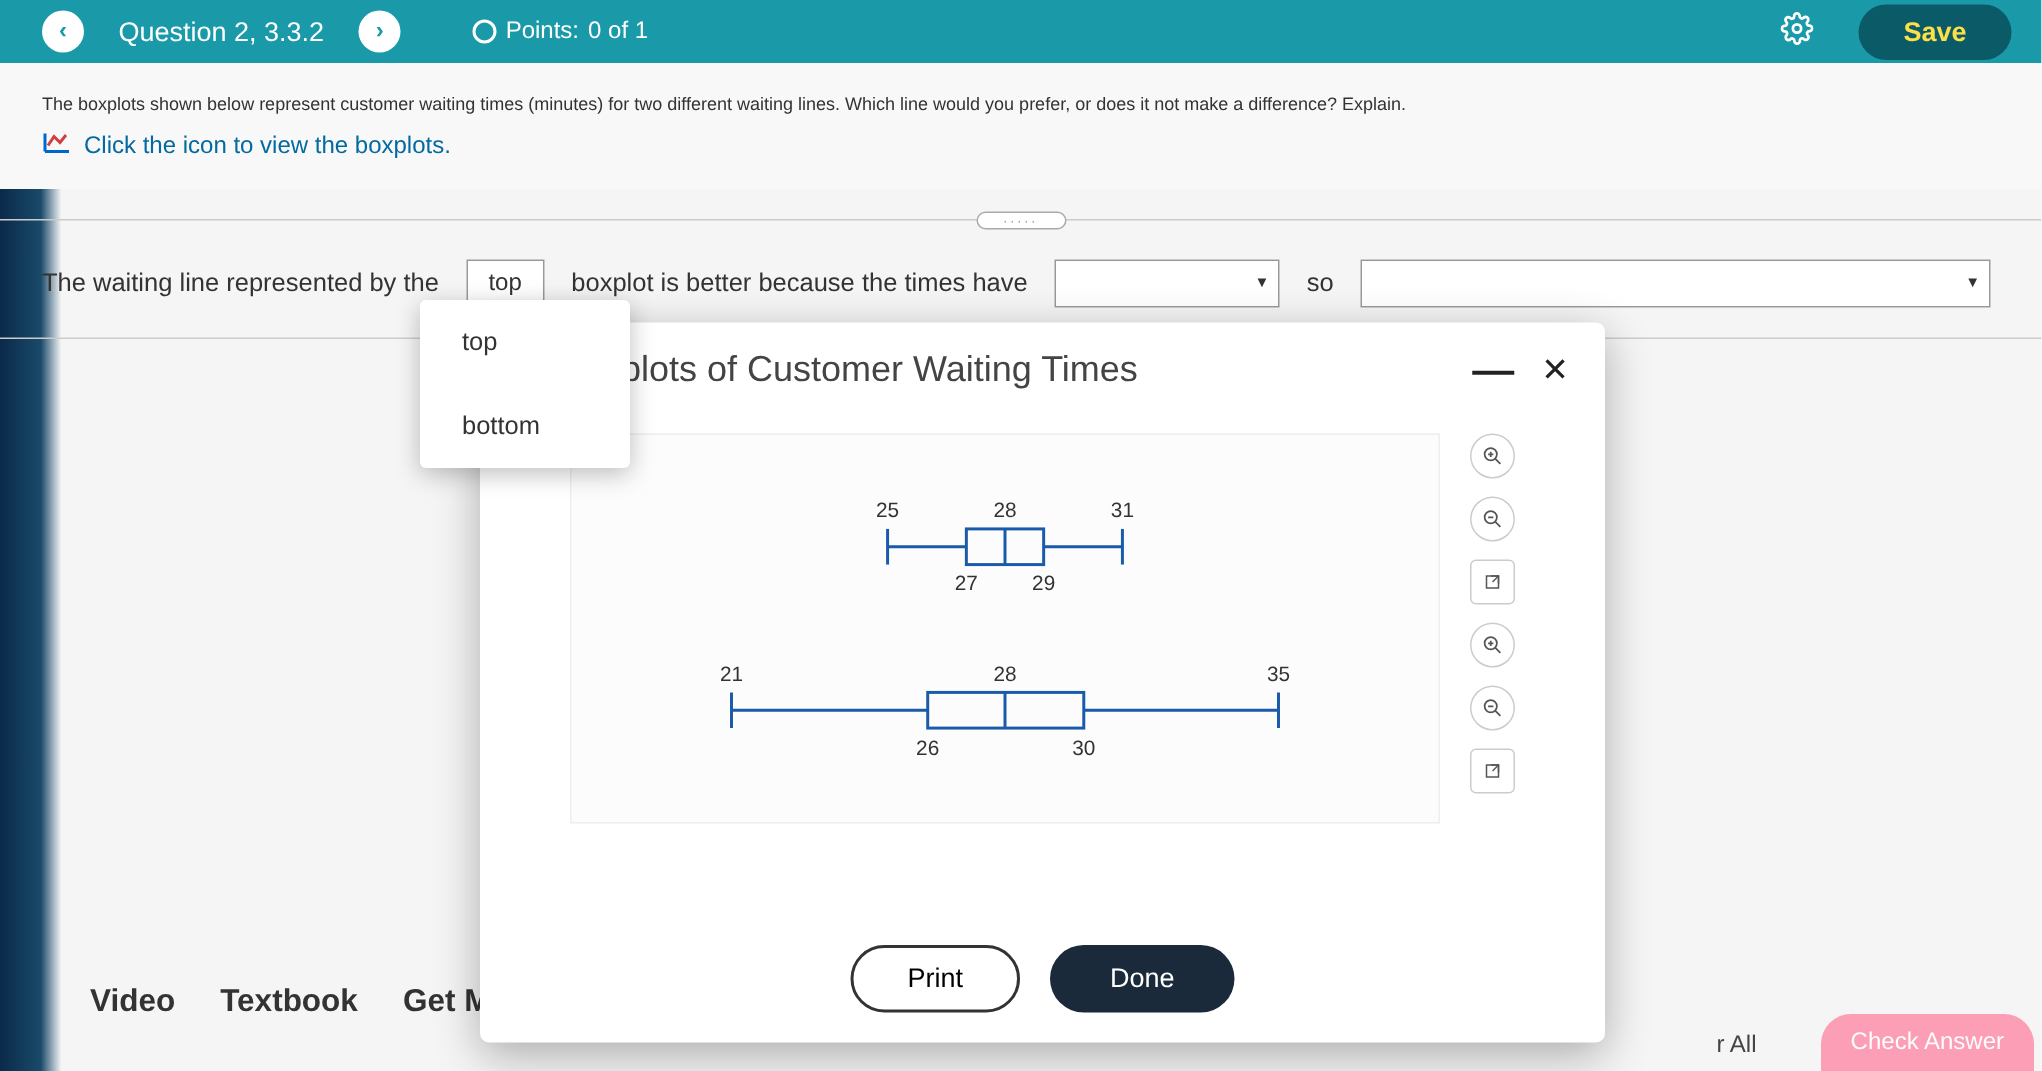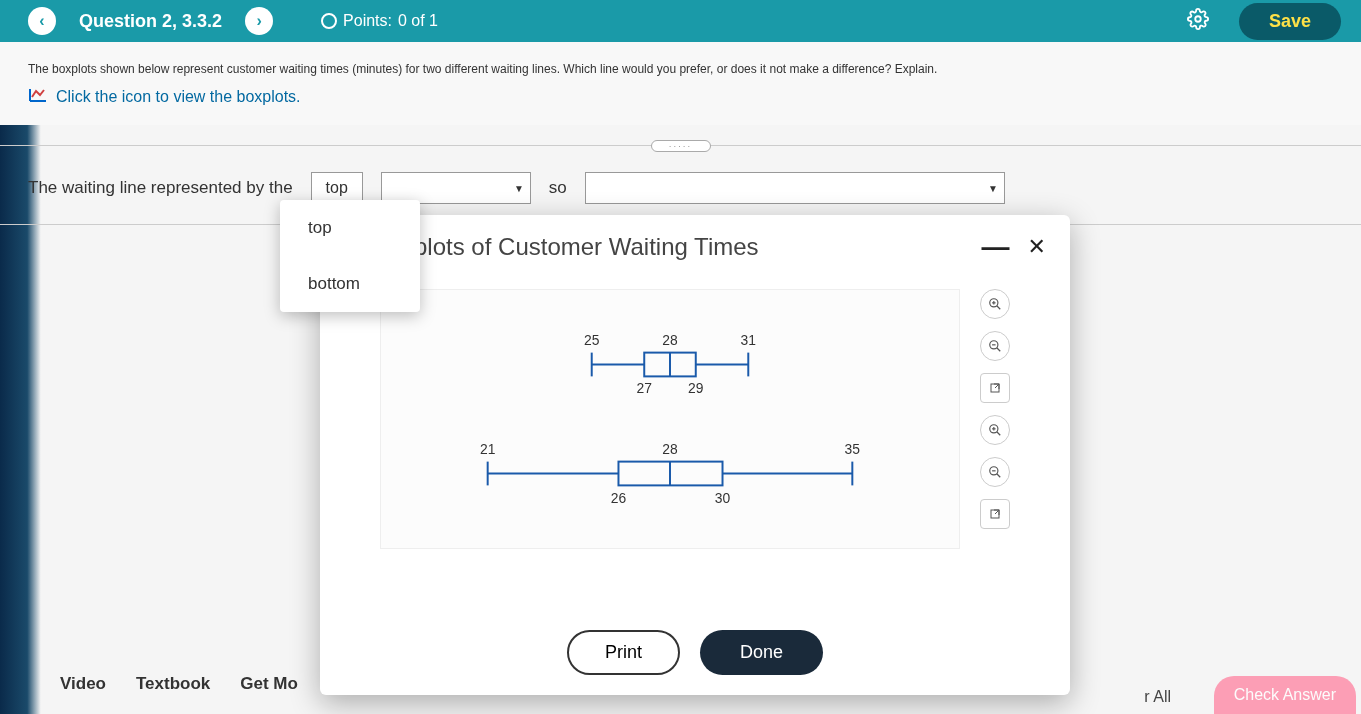--- a/index.html
+++ b/index.html
@@ -19,21 +19,21 @@
   color: white;
   padding: 0 20px;
   position: relative;
 }
 .header-left { font-size: 16px; font-weight: bold; color: #e0f0f0; overflow: hidden; white-space: nowrap; }
 .nav-btn {
   width: 28px; height: 28px; background: white; border-radius: 50%;
   color: #1a9aa8; display: flex; align-items: center; justify-content: center;
   font-weight: bold; cursor: pointer; margin: 0 8px;
 }
-.question-label { font-size: 18px; font-weight: bold; margin: 0 15px; }
+.question-label { font-size: 18px; font-weight: normal; margin: 0 15px; }
 .points { display: flex; align-items: center; gap: 6px; margin-left: 40px; }
 .circle-o {
   width: 16px; height: 16px; border: 2px solid white; border-radius: 50%;
 }
 .gear-icon { margin-left: auto; margin-right: 30px; cursor: pointer; }
 .save-btn {
   background: #0a5a68; color: #fde047; padding: 8px 30px;
   border-radius: 20px; font-size: 18px; font-weight: bold; cursor: pointer;
 }
 .content { padding: 18px 28px; background: #f8f8f8; }
@@ -106,23 +106,23 @@
 }
 .print-btn {
   padding: 10px 36px; border: 2px solid #333; border-radius: 24px;
   background: white; font-size: 18px; cursor: pointer;
 }
 .done-btn {
   padding: 12px 40px; background: #1a2a3a; color: white;
   border-radius: 24px; font-size: 18px; cursor: pointer;
 }
 .bottom-bar {
-  position: absolute; bottom: 0; left: 0; right: 0; height: 60px;
+  position: absolute; bottom: 16px; left: 0; right: 0; height: 60px;
   display: flex; align-items: center; padding: 0 60px; gap: 30px;
-  font-size: 17px; font-weight: bold; color: #333;
+  font-size: 21px; font-weight: bold; color: #333;
 }
 .bottom-link { cursor: pointer; }
 .check-ans {
   position: absolute; right: 5px; bottom: 0;
   background: #ff7a9a; color: white; padding: 10px 20px;
   border-radius: 20px 20px 0 0; font-size: 16px; opacity: 0.7;
 }
 .r-all { position: absolute; right: 190px; bottom: 8px; font-size: 16px; color: #444; }
 
 .boxplot-svg { width: 100%; height: 100%; }
@@ -165,20 +165,21 @@
     <span class="link-text">Click the icon to view the boxplots.</span>
   </div>
 </div>
 
 <div class="divider"></div>
 <div class="drag-handle">·····</div>
 
 <div class="answer-row" style="padding-left:28px;padding-right:28px;">
   <span>The waiting line represented by the</span>
   <span class="dropdown-box">top</span>
+  <span>boxplot is better because the times have</span>
   <span class="select-box">
       <span class="select-arrow">▼</span>
     </span>
   <span>so</span>
   <span class="select-box wide">
       <span class="select-arrow">▼</span>
     </span>
 </div>
 <div class="divider2"></div>
 

